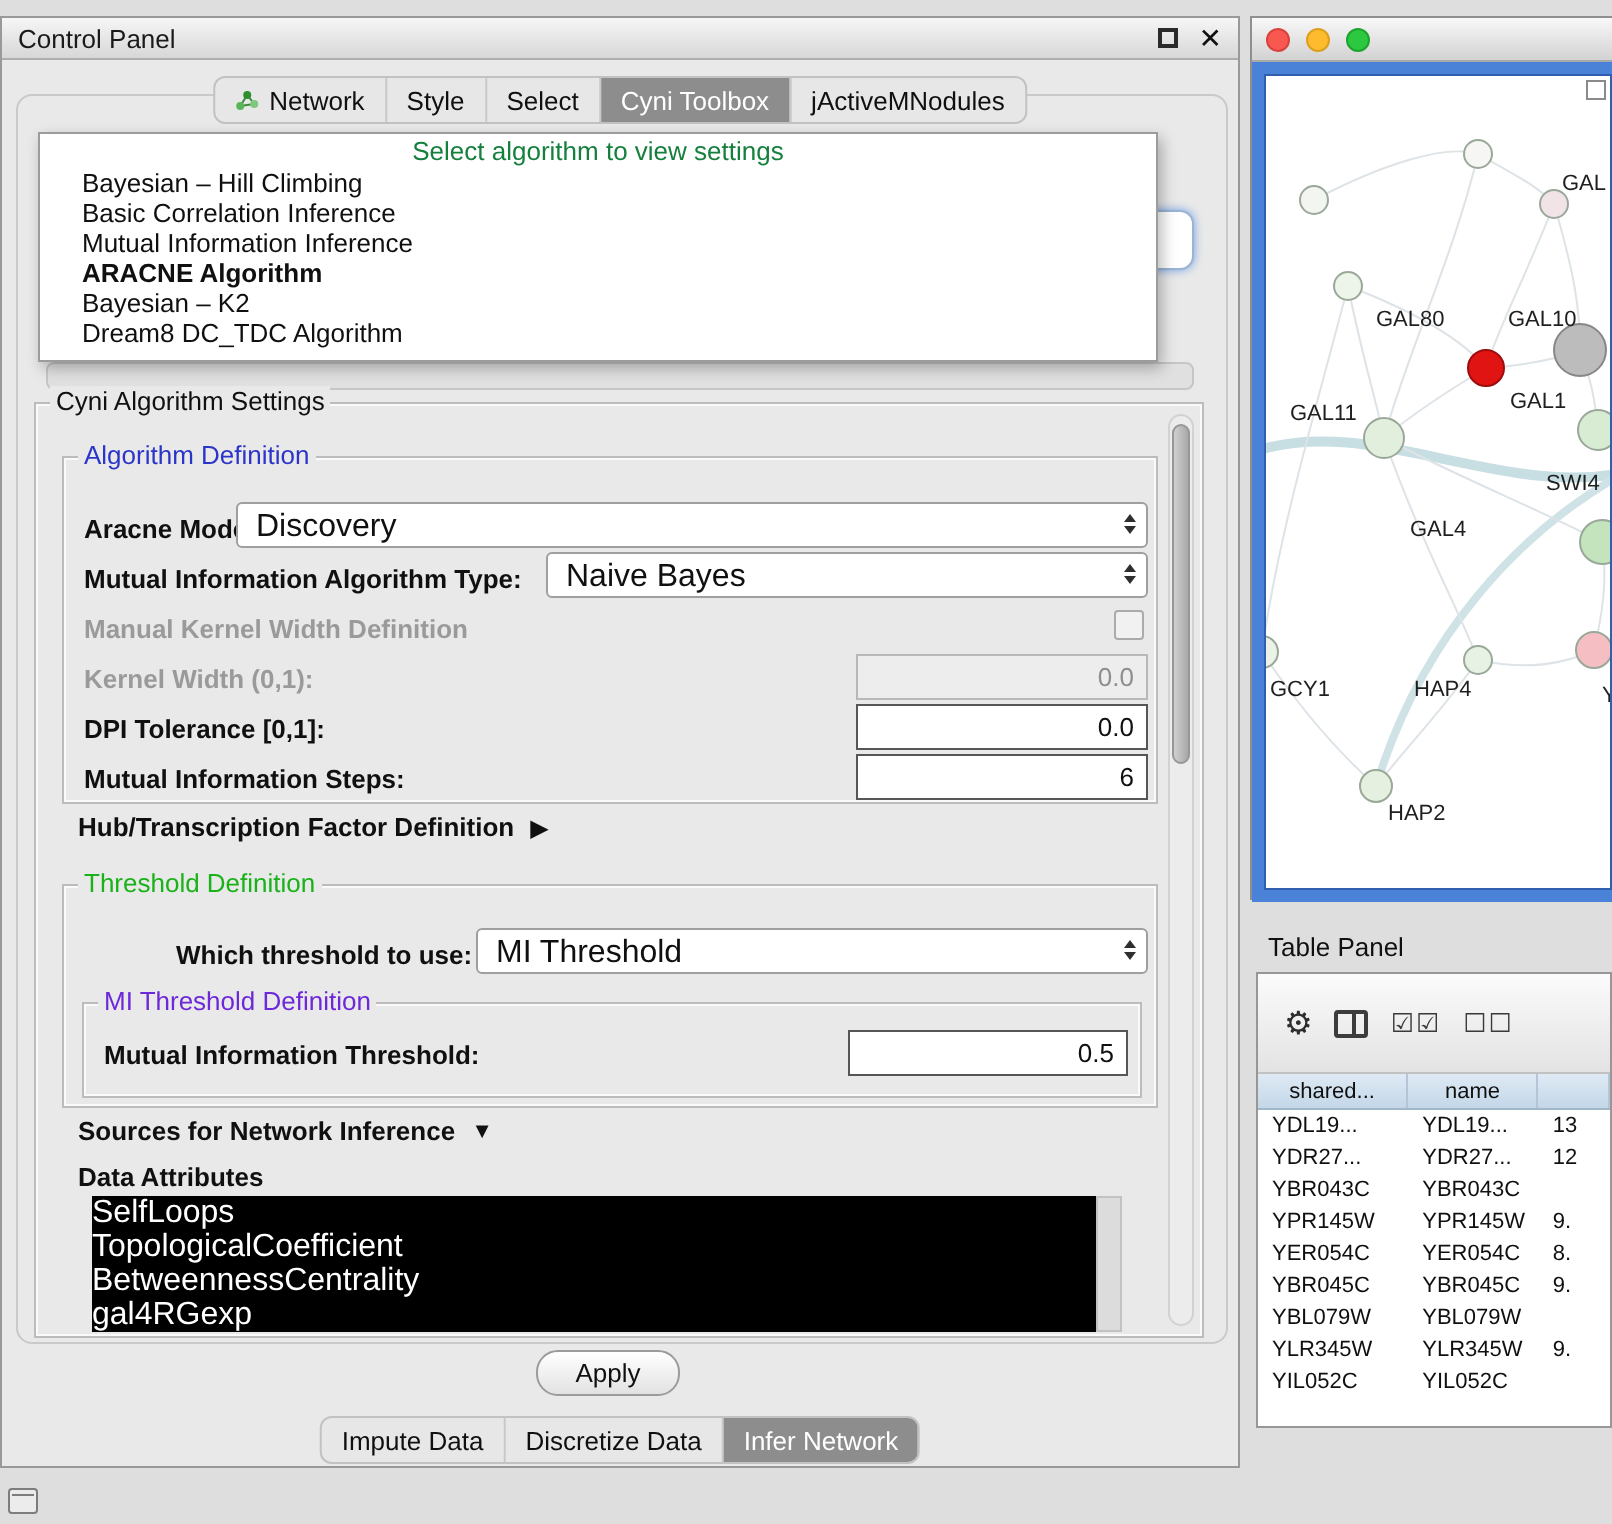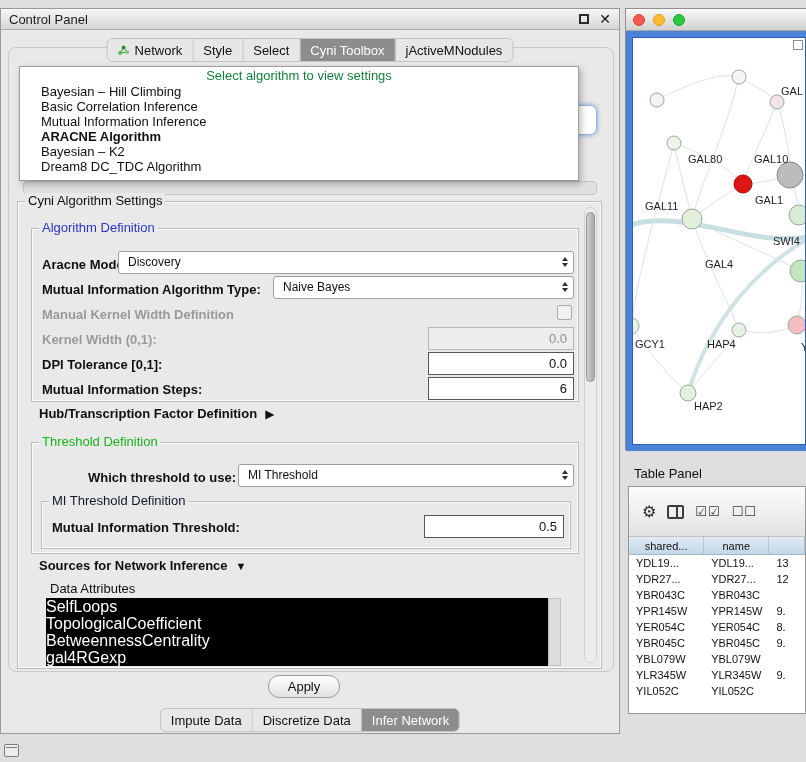--- a/index.html
+++ b/index.html
@@ -31,26 +31,26 @@
 
 .groupbox{position:absolute;border:1px solid #bcbcbc;box-shadow:inset 1px 1px 0 #fafafa,inset -1px -1px 0 #fafafa}
 .gtitle{position:absolute;top:-9px;left:7px;background:#e9e9e9;padding:0 3px;font-size:13px;white-space:nowrap}
 #settings{left:16px;top:192px;width:585px;height:468px;z-index:10}
 #settings>.gtitle{color:#111}
 #algoGroup{left:13px;top:26px;width:548px;height:174px}
 #algoGroup>.gtitle{color:#2b35c8}
 #thrGroup{left:13px;top:240px;width:548px;height:112px}
 #thrGroup>.gtitle{color:#19b219}
 #miGroup{left:9px;top:58px;width:530px;height:48px}
-#miGroup>.gtitle{color:#0f172a}
+#miGroup>.gtitle{color:#6d28d9}
 
 .flabel{position:absolute;font-weight:bold;white-space:nowrap}
 .flabel.dis{color:#9a9a9a}
 .combo{position:absolute;height:23px;background:#fff;border:1px solid #9f9f9f;border-radius:3px;cursor:pointer}
-.combo .cval{position:absolute;left:9px;top:3px;font-size:12px}
+.combo .cval{position:absolute;left:9px;top:3px;font-size:16px}
 .carr{position:absolute;right:5px;top:5px}
 .carr i{display:block;width:0;height:0;border-left:3.5px solid transparent;border-right:3.5px solid transparent}
 .carr .up{border-bottom:4.5px solid #2e2e2e;margin-bottom:2px}
 .carr .dn{border-top:4.5px solid #2e2e2e}
 .tfield{position:absolute;height:23px;background:#fff;border:1px solid #565656;text-align:right;line-height:21px;padding-right:6px;font-size:13px}
 .tfield.dis{border-color:#b8b8b8;background:#ededed;color:#8f8f8f}
 .checkbox{position:absolute;width:15px;height:15px;background:#f1f1f1;border:1px solid #ababab;border-radius:2px;cursor:pointer}
 
 #lab-aracne{left:10px;top:28px}   #cmb-aracne{left:86px;top:22px;width:456px}
 #lab-mitype{left:10px;top:53px}   #cmb-mitype{left:241px;top:47px;width:301px}
@@ -59,21 +59,21 @@
 #lab-dpi{left:10px;top:128px}     #fld-dpi{left:396px;top:123px;width:146px}
 #lab-steps{left:10px;top:153px}   #fld-steps{left:396px;top:148px;width:146px}
 
 #hubRow{position:absolute;left:21px;top:204px;font-weight:bold;display:flex;align-items:center;gap:8px;cursor:pointer}
 #hubRow .tri{font-size:12px}
 #lab-which{left:56px;top:27px}    #cmb-which{left:206px;top:21px;width:336px}
 #lab-mithr{left:10px;top:18px}    #fld-mithr{left:382px;top:13px;width:140px}
 
 #sourcesRow{position:absolute;left:21px;top:356px;font-weight:bold;display:flex;align-items:center;gap:8px;cursor:pointer}
 #sourcesRow .tri{font-size:11px}
-#attrLabel{position:absolute;left:32px;top:379px;font-weight:normal}
+#attrLabel{position:absolute;left:21px;top:379px;font-weight:bold}
 #attrList{position:absolute;left:28px;top:396px;width:502px;height:68px;overflow:hidden;background:#fff}
 .attr-item{height:17px;line-height:17px;background:#000000;color:#fff;padding-left:0;font-size:16px;cursor:pointer}
 #attrScroll{position:absolute;left:530px;top:396px;width:13px;height:68px;background:#dcdcdc;border:1px solid #c2c2c2}
 
 #setScroll{position:absolute;right:4px;top:5px;width:13px;height:456px;background:#ececec;border:1px solid #d2d2d2;border-radius:7px}
 #setThumb{position:absolute;left:1px;top:4px;width:9px;height:170px;background:linear-gradient(90deg,#d0d0d0,#a8a8a8);border:1px solid #979797;border-radius:5px;cursor:pointer}
 
 #applyBtn{position:absolute;left:267px;top:666px;width:72px;height:23px;border:1px solid #9b9b9b;border-radius:11px;background:linear-gradient(#fff,#e2e2e2);text-align:center;line-height:21px;cursor:pointer;z-index:12}
 #bottomTabs{position:absolute;top:699px;left:50%;transform:translateX(-50%);display:flex;height:24px;background:#e7e7e7;border:1px solid #c2c2c2;border-radius:6px;overflow:hidden;z-index:12}
 

